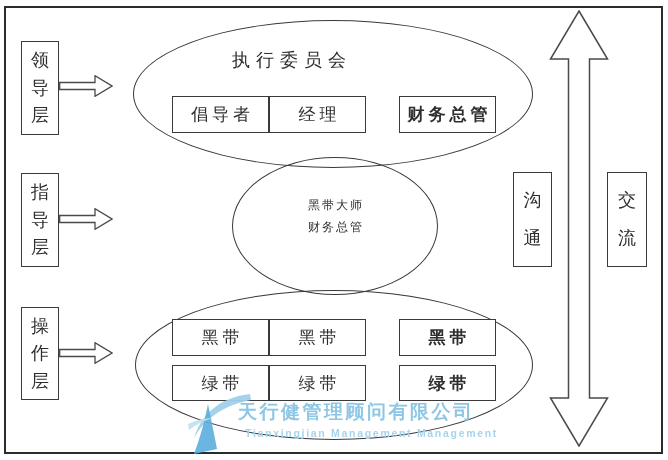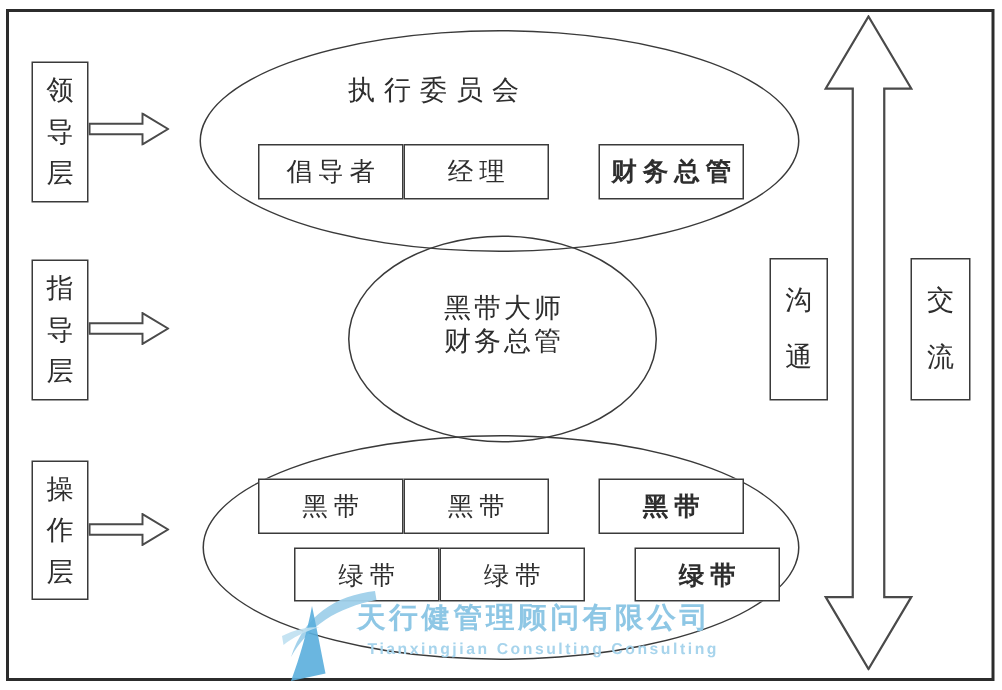--- a/index.html
+++ b/index.html
@@ -29,26 +29,26 @@
   .el-top{left:133px;top:20px;width:400px;height:148px;}
   .el-mid{left:232px;top:157px;width:206px;height:138px;}
   .el-bot{left:135px;top:290px;width:398px;height:150px;}
   
   .title-top{
     position:absolute;left:226px;top:48px;width:240px;text-align:left;
     font-size:18px;letter-spacing:6px;text-indent:6px;white-space:nowrap;
   }
   .mid-text{
     position:absolute;left:262px;top:194px;width:146px;text-align:center;
-    font-size:18px;line-height:22px;letter-spacing:2px;text-indent:2px;
+    font-size:12px;line-height:22px;letter-spacing:2px;text-indent:2px;
   }
   
   .cell{font-size:17px;letter-spacing:4px;text-indent:4px;white-space:nowrap;height:37px;width:97px;}
   .c1{left:172px;} .c2{left:269px;} .c3{left:399px;font-weight:bold;}
-  .rowa{top:96px;} .rowb{top:319px;} .rowc{top:365px;height:36px;margin-left:24px;}
+  .rowa{top:96px;} .rowb{top:319px;} .rowc{top:365px;height:36px;}
   
   .harrow{position:absolute;width:54px;height:22px;}
   .ha1{left:59px;top:75px;} .ha2{left:59px;top:208px;} .ha3{left:59px;top:342px;}
   .varrow{position:absolute;left:549px;top:10px;width:60px;height:437px;}
   
   .wm{position:absolute;left:0;top:0;width:668px;height:364px;pointer-events:none;z-index:6;}
   .wm-logo{position:absolute;left:186px;top:390px;width:66px;height:64px;}
   .wm-cn{
     position:absolute;left:238px;top:399px;font-size:19px;font-weight:bold;
     letter-spacing:2.5px;white-space:nowrap;color:#8ec7e5;
@@ -127,16 +127,16 @@
     <polygon points="30,1 58.5,49 40.5,49 40.5,388 58.5,388 30,436 1.5,388 19.5,388 19.5,49 1.5,49" fill="#ffffff" stroke="#4a4a4a" stroke-width="1.5"></polygon>
   </svg>
 
   <div class="wm">
     <svg class="wm-logo" viewBox="0 0 66 64">
       <path d="M64,4 C38,7 17,20 8,48 C20,27 39,15 65,10 Z" fill="#9fd0ea" opacity="0.95"></path>
       <path d="M22,14 C19,30 14,48 8,64 L31,59 C28,44 25,28 22,14 Z" fill="#5aaedd" opacity="0.9"></path>
       <path d="M2,34 C10,30 18,28 27,28 C17,31 9,35 3,40 Z" fill="#bfe0f1" opacity="0.9"></path>
     </svg>
     <div class="wm-cn">天行健管理顾问有限公司</div>
-    <div class="wm-en">Tianxingjian Consulting Consulting</div>
+    <div class="wm-en">Tianxingjian Management Management</div>
   </div>
 
 </div>
 
 </body></html>

